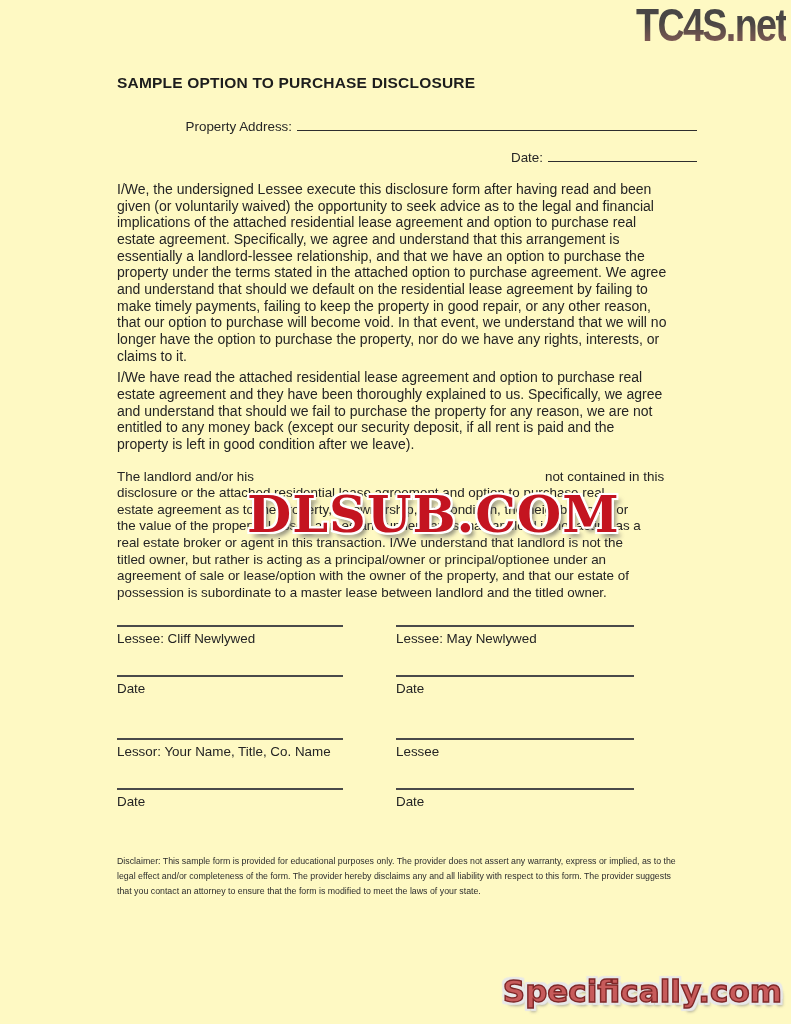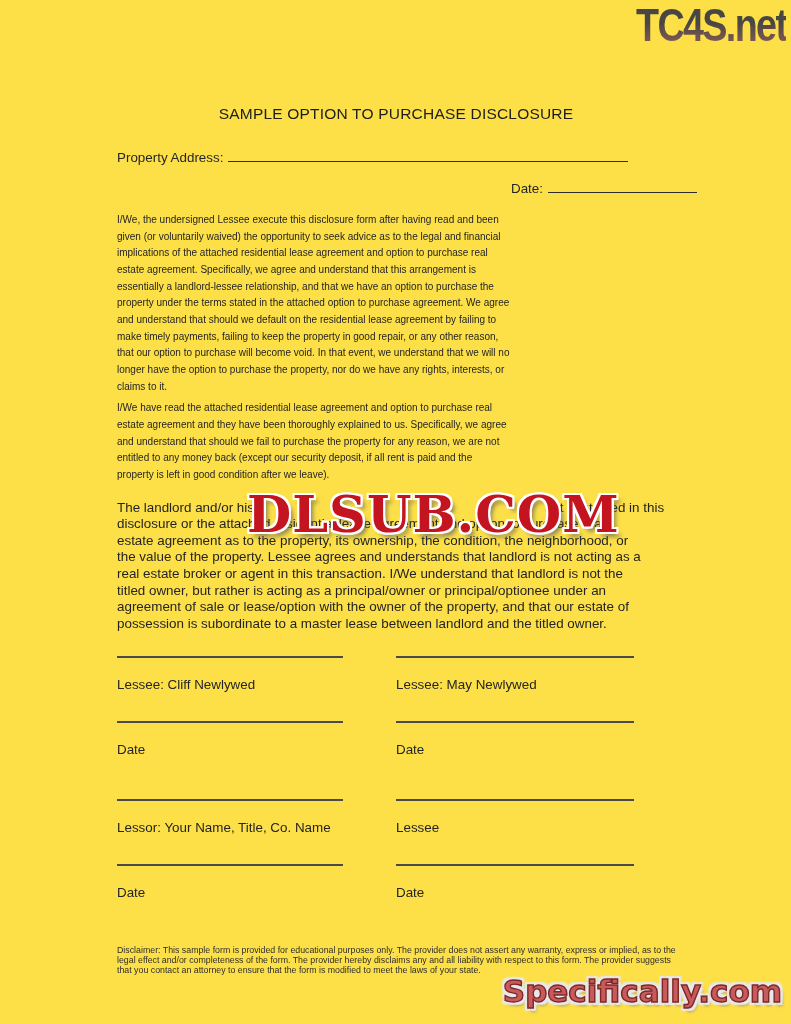--- a/index.html
+++ b/index.html
@@ -3,21 +3,21 @@
 <meta charset="utf-8">
 <style>
   * { margin: 0; padding: 0; box-sizing: border-box; }
   html, body { background: #ffffff; }
   body { font-family: "Liberation Sans", sans-serif; }
 
   .page {
     position: relative;
     width: 791px;
     height: 1024px;
-    background: #fde047;
+    background: #fef9c3;
     overflow: hidden;
     color: #262626;
   }
 
   
   .wm-tc4s {
     position: absolute;
     top: 2px;
     right: 5px;
     font-family: "Liberation Sans", sans-serif;
@@ -71,83 +71,83 @@
 
   
   .content {
     position: absolute;
     left: 117px;
     top: 0;
     width: 580px;
   }
 
   .title {
-    margin-top: 105px;
+    margin-top: 74px;
     width: 558px;
-    text-align: center;
+    text-align: left;
     font-size: 15.5px;
-    font-weight: normal;
+    font-weight: bold;
     color: #1d1d1d;
     letter-spacing: 0.2px;
   }
 
   .field-row {
     font-size: 13.4px;
     line-height: 17px;
     white-space: nowrap;
   }
-  .field-row.address { margin-top: 26px; }
+  .field-row.address { margin-top: 26px; text-align: right; }
   .field-row.date    { margin-top: 14px; text-align: right; }
   .underline {
     display: inline-block;
     border-bottom: 1.6px solid #2e2e2e;
     height: 13px;
     margin-left: 5px;
     vertical-align: baseline;
   }
   .underline.w-address { width: 400px; }
   .underline.w-date    { width: 149px; }
 
   .para {
-    font-size: 10px;
+    font-size: 14px;
     line-height: 16.65px;
     white-space: pre-line;
     color: #242424;
   }
   .para.p1 { margin-top: 15px; }
   .para.p2 { margin-top: 5px; }
   .para3   { margin-top: 16px; font-size: 13.4px; line-height: 16.65px; color: #242424; }
   .p3-line1 { white-space: nowrap; }
   .p3-gap { display: inline-block; width: 291px; height: 1px; }
   .para3-rest { white-space: pre-line; }
 
   
   .sig-block { margin-top: 23px; }
   .sig-row { display: flex; }
   .sig-cell.left  { width: 279px; }
   .sig-cell.right { width: 240px; }
   .sig-line-left  { width: 226px; border-bottom: 2px solid #4a4a4a; height: 0; }
   .sig-line-right { width: 238px; border-bottom: 2px solid #4a4a4a; height: 0; }
   .sig-label {
-    margin-top: 19px;
+    margin-top: 4px;
     font-size: 13.4px;
     line-height: 16px;
     color: #242424;
     white-space: nowrap;
   }
   .sig-row.r2 { margin-top: 28px; }
   .sig-row.r3 { margin-top: 41px; align-items: center; }
   .sig-row.r4 { margin-top: 28px; }
 
   
   .disclaimer {
     margin-top: 44px;
     width: 578px;
     font-size: 8.8px;
-    line-height: 10px;
+    line-height: 15px;
     color: #2d2d2d;
     white-space: pre-line;
   }
 </style>
 </head>
 <body>
 
 <div class="page">
 
   <div class="wm-tc4s">TC4S.net</div>

